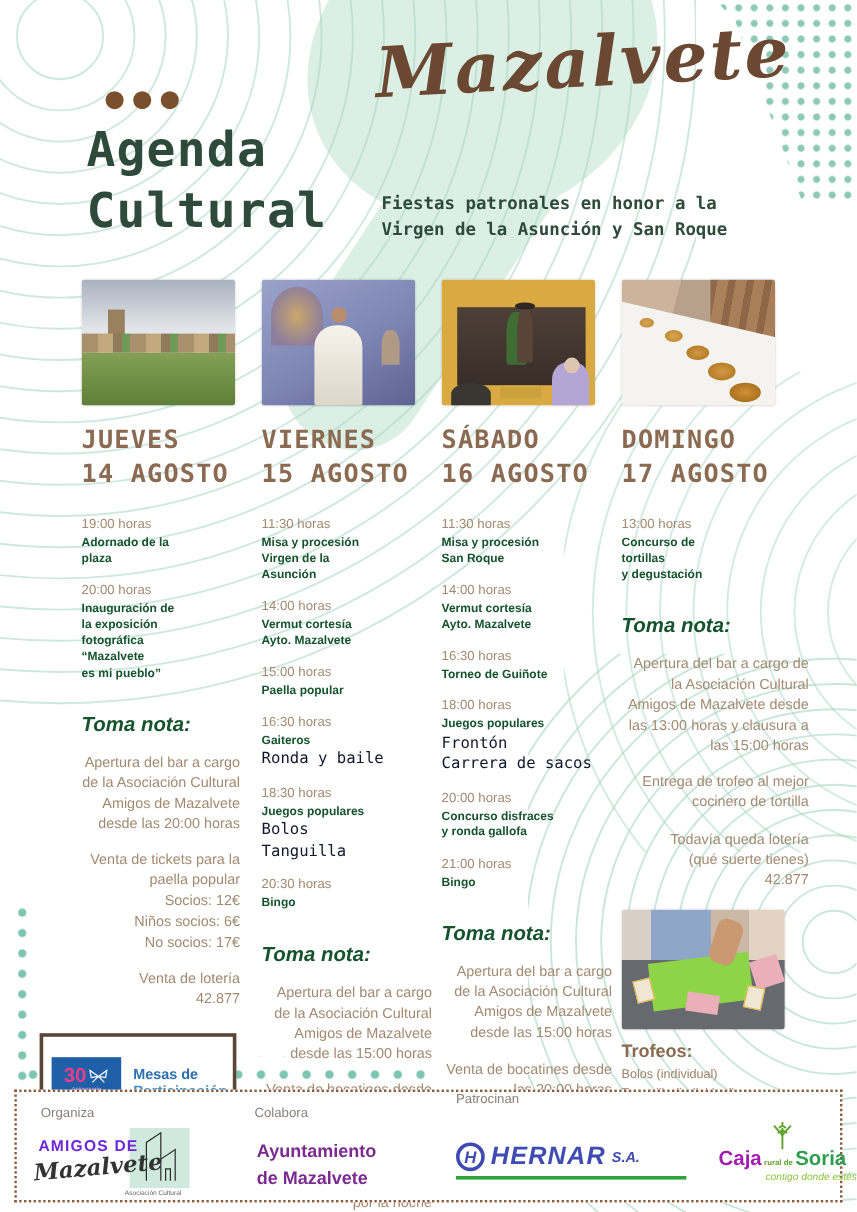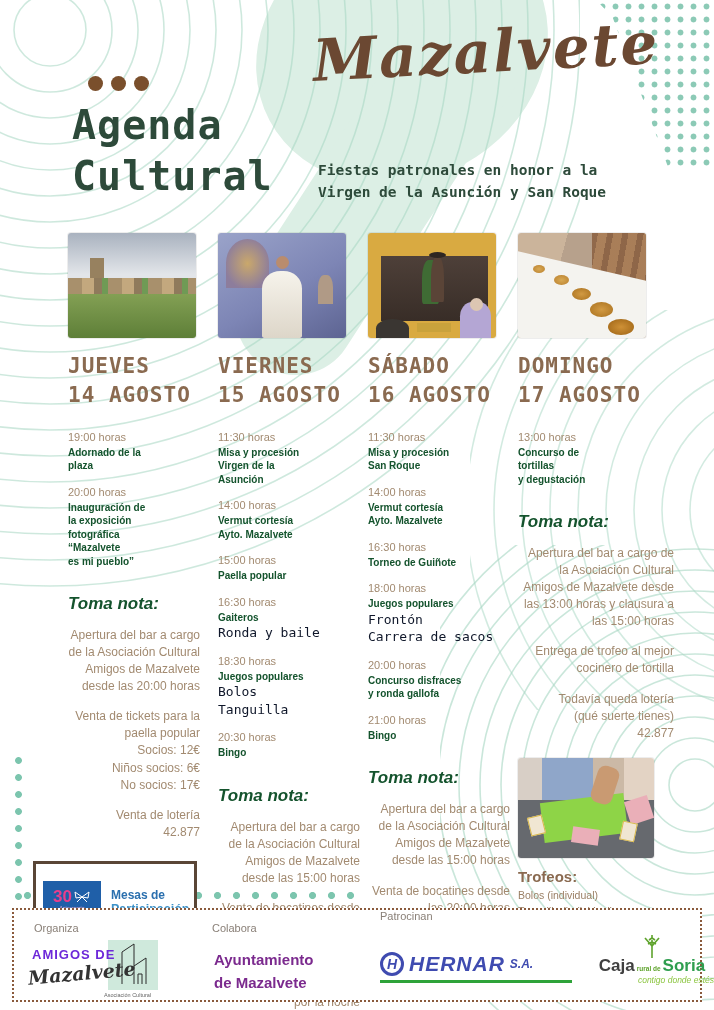--- a/index.html
+++ b/index.html
@@ -96,21 +96,21 @@
   .h-row{display:flex;align-items:center;gap:5px;}
   .h-mark{width:24px;height:24px;border:3px solid #3f4bb0;border-radius:50%;color:#3f4bb0;
        font-weight:bold;font-size:14px;display:flex;align-items:center;justify-content:center;
        box-sizing:border-box;font-style:italic;}
   .h-name{color:#3f4bb0;font-weight:bold;font-style:italic;font-size:21px;letter-spacing:1px;}
   .h-sa{color:#3f4bb0;font-weight:bold;font-style:italic;font-size:12px;}
   .h-line{width:192px;height:3px;background:#2fa33a;margin-top:4px;}
   .caja{position:absolute;left:576px;top:24px;width:124px;text-align:center;}
   .caja svg{display:block;margin:0 auto -2px;}
   .cj-row{display:flex;align-items:baseline;justify-content:center;gap:2px;}
-  .cj-caja{color:#404040;font-weight:bold;font-size:17px;}
+  .cj-caja{color:#a21caf;font-weight:bold;font-size:17px;}
   .cj-rural{color:#5ea32c;font-weight:bold;font-size:6.5px;}
   .cj-soria{color:#2f9e4f;font-weight:bold;font-size:17px;}
   .cj-tag{color:#8bc53f;font-style:italic;font-size:8.5px;margin-top:-1px;text-align:right;}
   
   .pv-sky{inset:0 0 48% 0;background:linear-gradient(#a9b2bf,#e2e5e9 75%);}
   .pv-town{left:0;right:0;top:43%;height:15%;
      background:repeating-linear-gradient(90deg,#a8906c 0 14px,#c3a87e 14px 26px,#8f7a5c 26px 34px,#6f9a55 34px 40px);}
   .pv-tower{left:17%;top:24%;width:14px;height:24px;background:#97815f;}
   .pv-field{left:0;right:0;bottom:0;height:42%;background:linear-gradient(#83a054,#5e7f38);}
   .vg-bg{inset:0;background:linear-gradient(150deg,#9aa3c9,#7d85b5 55%,#5d6492);}

